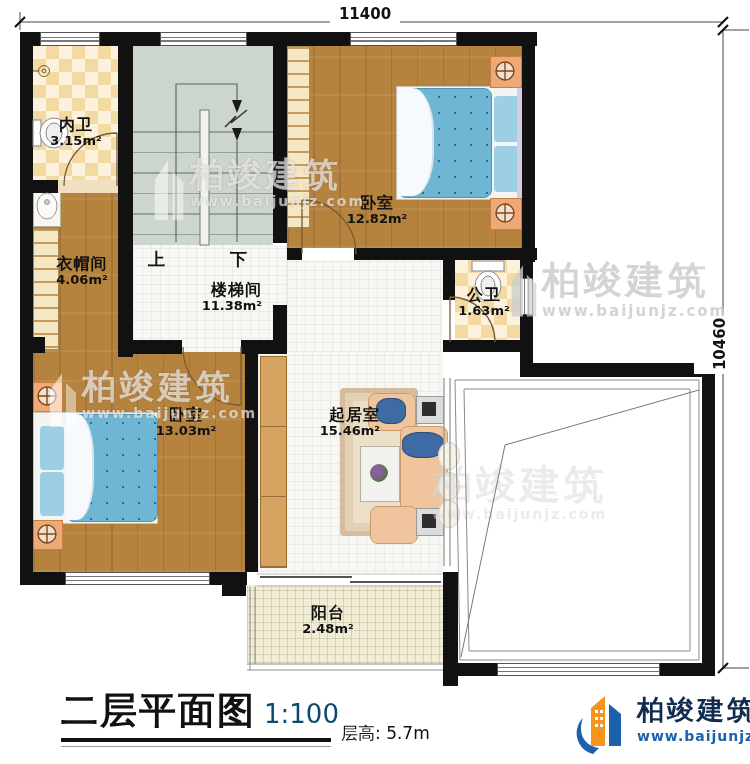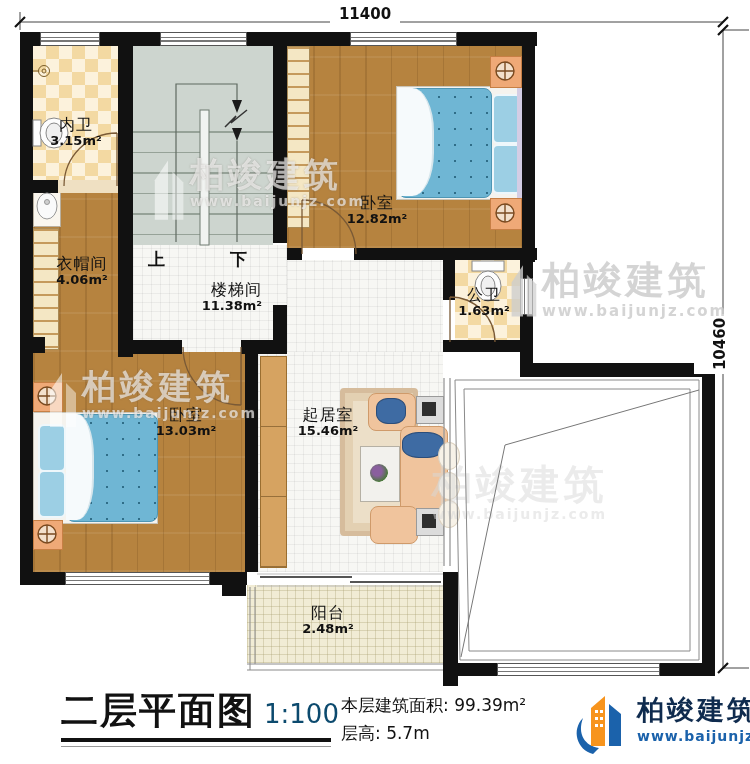--- a/index.html
+++ b/index.html
@@ -22,21 +22,21 @@
   .stairs{position:absolute;background:#cdd5cf;z-index:5;}
   .treads{position:absolute;z-index:6;background:repeating-linear-gradient(180deg,transparent 0 19px,#96a298 19px 20.5px);}
   .balcony{position:absolute;background-color:#f1ecd5;z-index:5;
         background-image:repeating-linear-gradient(0deg,rgba(160,150,100,.30) 0 1px,transparent 1px 8px),
                          repeating-linear-gradient(90deg,rgba(160,150,100,.30) 0 1px,transparent 1px 8px);}
   .closet{position:absolute;z-index:8;background-color:#f4e7c4;
         background-image:repeating-linear-gradient(180deg,#c59a5c 0 2px,transparent 2px 13px);
         border:1px solid #a98a55;box-sizing:border-box;}
   .furn{position:absolute;z-index:12;box-sizing:border-box;}
   .lbl{position:absolute;z-index:60;text-align:center;color:#111;line-height:1.15;}
-  .lbl .nm{font-size:16px;font-weight:normal;letter-spacing:1px;}
+  .lbl .nm{font-size:16px;font-weight:bold;letter-spacing:1px;}
   .lbl .ar{font-size:13px;font-weight:bold;}
   .updown{position:absolute;z-index:60;font-size:17px;font-weight:bold;color:#111;}
   .dimtxt{position:absolute;z-index:60;font-size:15px;font-weight:bold;color:#111;}
   svg.overlay{position:absolute;left:0;top:0;z-index:45;}
   .wm{position:absolute;z-index:70;display:flex;align-items:flex-start;pointer-events:none;}
   .wm .wmtxt .n{font-size:34px;font-weight:bold;letter-spacing:4px;line-height:1.1;}
   .wm .wmtxt .w{font-size:14px;font-weight:bold;letter-spacing:2px;}
   .wm-light{color:rgba(255,255,255,.62);text-shadow:0 0 2px rgba(110,100,90,.45);}
   .wm-gray{color:rgba(205,205,205,.85);}
   .wm-faint{color:rgba(215,215,215,.5);}
@@ -235,21 +235,21 @@
     <div class="ar">11.38m²</div>
   </div>
   <div class="lbl" style="left:434px;top:286px;width:100px;">
     <div class="nm">公卫</div>
     <div class="ar">1.63m²</div>
   </div>
   <div class="lbl" style="left:126px;top:406px;width:120px;">
     <div class="nm">卧室</div>
     <div class="ar">13.03m²</div>
   </div>
-  <div class="lbl" style="left:268px;top:406px;width:120px;">
+  <div class="lbl" style="left:260px;top:406px;width:120px;text-align:right;">
     <div class="nm">起居室</div>
     <div class="ar">15.46m²</div>
   </div>
   <div class="lbl" style="left:268px;top:604px;width:120px;">
     <div class="nm">阳台</div>
     <div class="ar">2.48m²</div>
   </div>
   <div class="updown" style="left:148px;top:248px;">上</div>
   <div class="updown" style="left:230px;top:248px;">下</div>
 
@@ -291,24 +291,20 @@
         <div class="n" style="font-size:40px;">柏竣建筑</div>
     <div class="w">www.baijunjz.com</div>
       </div>
   </div>
 
   <div id="titleblock">
     <div id="main-title">二层平面图</div>
     <div id="scale">1:100</div>
     <div class="rule1"></div>
     <div class="rule2"></div>
-    <div class="info" style="top:8px;">
-      <span>本层建筑面积:</span>
-      <span>99.39m²</span>
-    </div>
     <div class="info" style="top:36px;">
       <span>层高:</span>
       <span>5.7m</span>
     </div>
     <svg class="abs" style="left:548px;top:2px;" width="64" height="72" viewBox="0 0 64 72">
       <path d="M24 66 C8 62 2 42 14 30 C8 46 16 58 30 60 Z" fill="#1b62ab"></path>
       <path d="M22 58 L22 20 L36 8 L36 58 Z" fill="#f7941d"></path>
       <path d="M40 58 L40 16 L52 26 L52 58 Z" fill="#1b62ab"></path>
       <g fill="#ffffff">
         <rect x="26" y="22" width="3" height="3"></rect>

